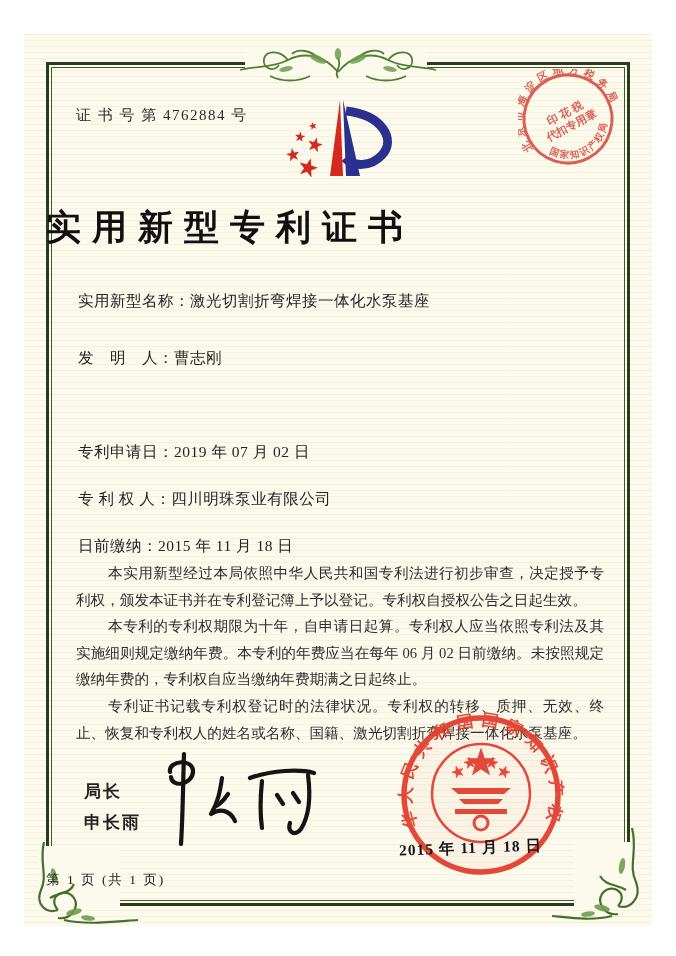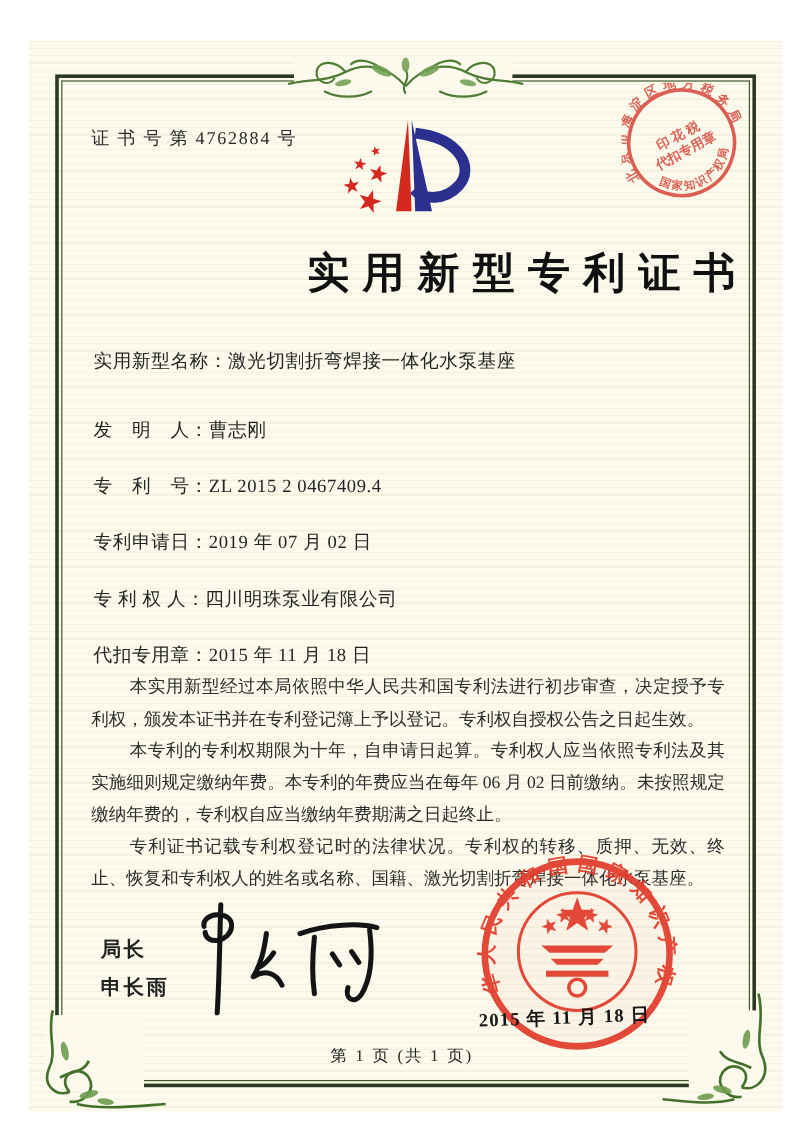--- a/index.html
+++ b/index.html
@@ -9,35 +9,35 @@
          background-image:repeating-linear-gradient(to bottom,rgba(150,160,90,.09) 0 1px,rgba(0,0,0,0) 1px 6px);}
   .frame{position:absolute;left:46px;top:62px;width:578px;height:838px;border:3px solid #2b3a21;}
   .frame::before{content:"";position:absolute;inset:2px;border:1px solid #41582c;}
   .patch{position:absolute;background:#fcfaec;}
   .patch-top{left:245px;top:50px;width:182px;height:26px;}
   .patch-bl{left:38px;top:846px;width:82px;height:64px;}
   .patch-br{left:574px;top:842px;width:62px;height:68px;}
   .ornament{position:absolute;}
   .cert-no{position:absolute;left:76px;top:106px;font-size:15px;letter-spacing:1.5px;color:#2a2a2a;}
   .logo{position:absolute;left:283px;top:94px;}
-  .title{position:absolute;left:46px;top:204px;width:578px;text-align:right;
+  .title{position:absolute;left:46px;top:204px;width:578px;text-align:left;
          font-size:35px;font-weight:bold;letter-spacing:11px;color:#101010;}
   .field{position:absolute;left:78px;font-size:15.5px;color:#242424;letter-spacing:.5px;white-space:pre;}
   .f0{top:291px}.f1{top:348px}.f2{top:395px}.f3{top:442px}.f4{top:489px}.f5{top:536px}
   .bodytext{position:absolute;left:76px;top:560px;width:528px;font-size:14.6px;line-height:26.6px;
             text-align:justify;color:#2c2c2c;}
   .bodytext p{margin:0;text-indent:2.2em;}
   .signer{position:absolute;left:84px;top:776px;font-family:Liberation Serif, serif;
           font-weight:600;font-size:17px;color:#222;letter-spacing:2px;line-height:31px;}
   .signature{position:absolute;left:150px;top:748px;}
   .seal{position:absolute;left:391px;top:705px;opacity:.93;}
   .seal-date{position:absolute;left:399px;top:838px;font-size:15.5px;font-weight:bold;color:#161616;
              letter-spacing:1px;transform:rotate(-2deg);white-space:pre;}
   .tax-stamp{position:absolute;left:518px;top:69px;opacity:.85;}
-  .footer{position:absolute;left:46px;top:871px;width:578px;text-align:center;font-size:13.5px;
+  .footer{position:absolute;left:46px;top:871px;width:578px;text-align:left;font-size:13.5px;
           letter-spacing:2px;color:#222;}
 </style>
 </head>
 <body>
 
 <div class="canvas">
 
   <div class="paper"></div>
   <div class="frame"></div>
   <div class="patch patch-top"></div>
@@ -109,24 +109,23 @@
       <use href="#star" transform="translate(32,51) scale(0.78) rotate(14)"></use>
       <use href="#star" transform="translate(10,61) scale(0.7) rotate(-10)"></use>
       <use href="#star" transform="translate(25,74) scale(1.0) rotate(16)"></use>
     </g>
   </svg>
 
   <div class="title">实用新型专利证书</div>
 
   <div class="field f1"><span>发　明　人：</span><span>曹志刚</span></div>
   <div class="field f0"><span>实用新型名称：</span><span>激光切割折弯焊接一体化水泵基座</span></div>
-  <div class="field f2"><span>专　利　号：</span><span>ZL 2015 2 0467409.4</span></div>
   <div class="field f3"><span>专利申请日：</span><span>2019 年 07 月 02 日</span></div>
   <div class="field f4"><span>专 利 权 人：</span><span>四川明珠泵业有限公司</span></div>
-  <div class="field f5"><span>代扣专用章：</span><span>2015 年 11 月 18 日</span></div>
+  <div class="field f5"><span>日前缴纳：</span><span>2015 年 11 月 18 日</span></div>
 
   <div class="bodytext">
     <p>本实用新型经过本局依照中华人民共和国专利法进行初步审查，决定授予专利权，颁发本证书并在专利登记簿上予以登记。专利权自授权公告之日起生效。</p>
     <p>本专利的专利权期限为十年，自申请日起算。专利权人应当依照专利法及其实施细则规定缴纳年费。本专利的年费应当在每年 06 月 02 日前缴纳。未按照规定缴纳年费的，专利权自应当缴纳年费期满之日起终止。</p>
     <p>专利证书记载专利权登记时的法律状况。专利权的转移、质押、无效、终止、恢复和专利权人的姓名或名称、国籍、激光切割折弯焊接一体化水泵基座。</p>
   </div>
 
   <div class="signer">
     <div>局长</div>
     <div>申长雨</div>

